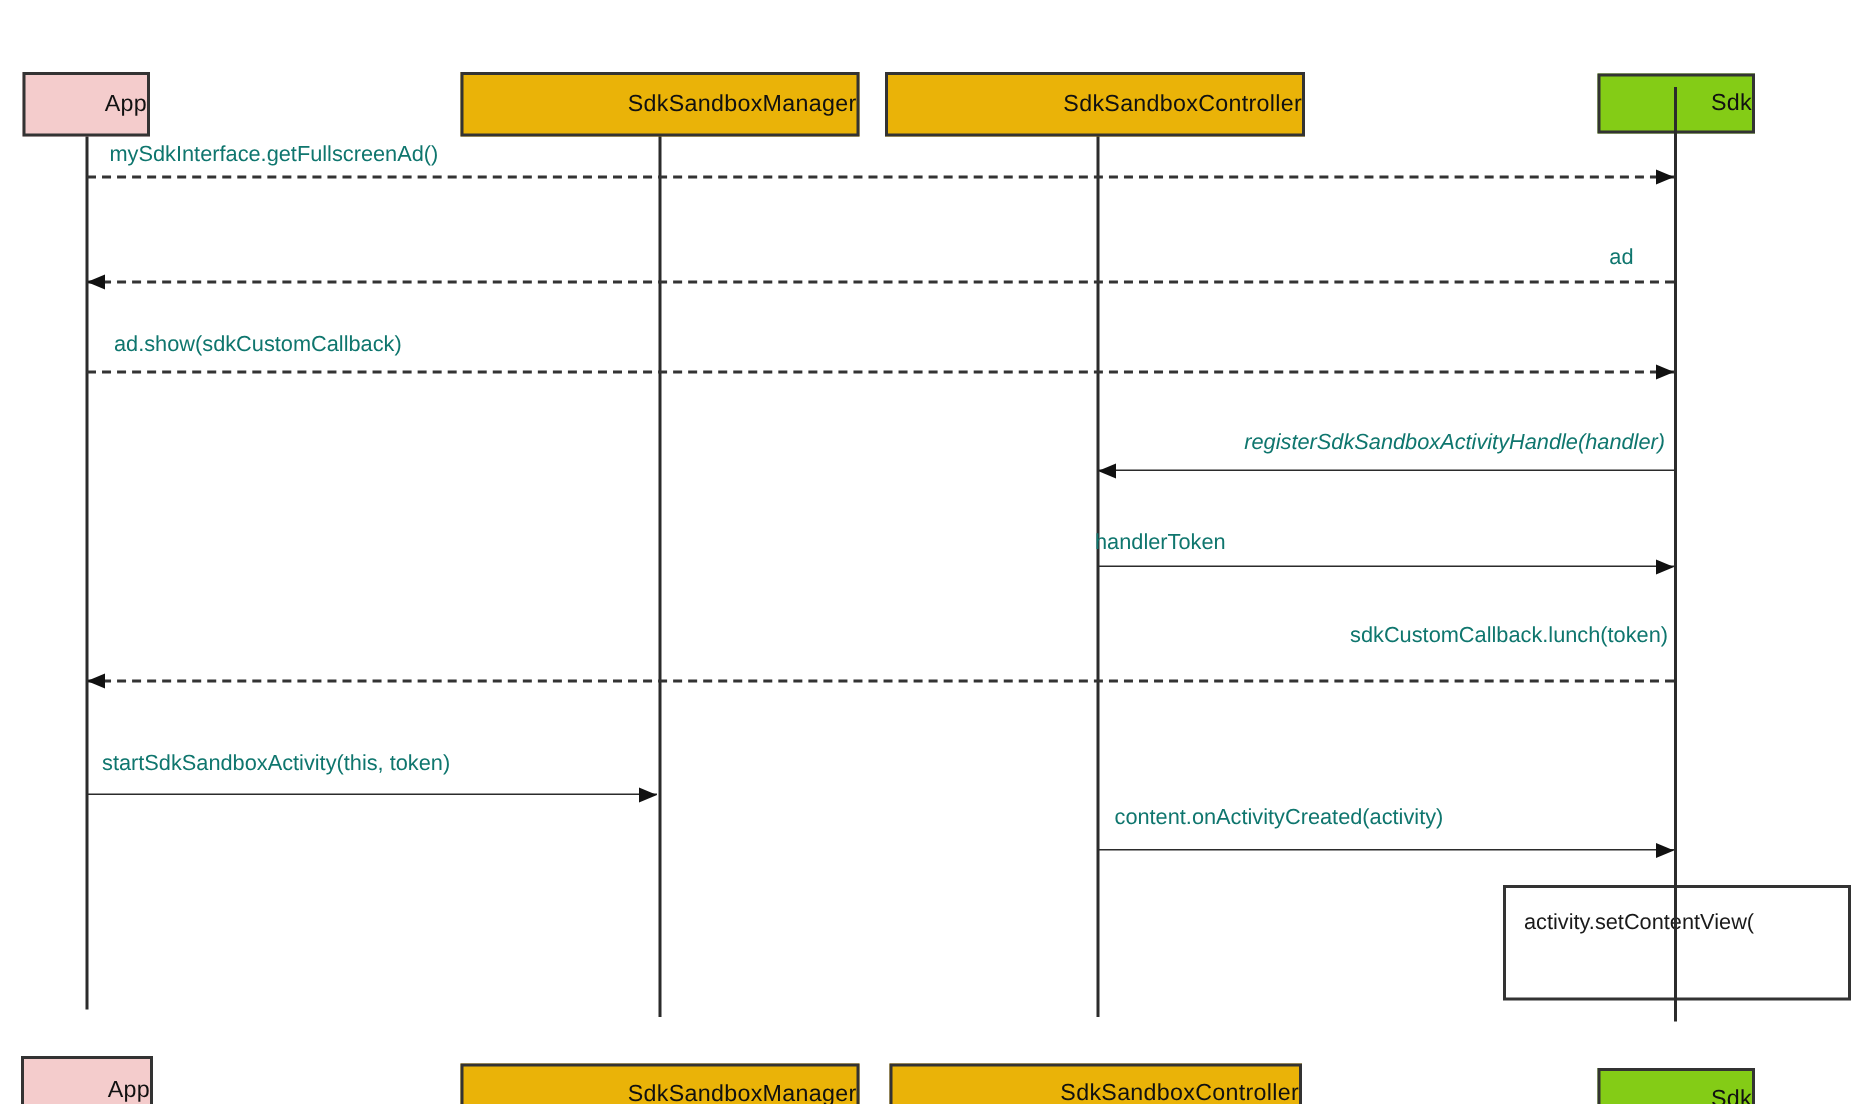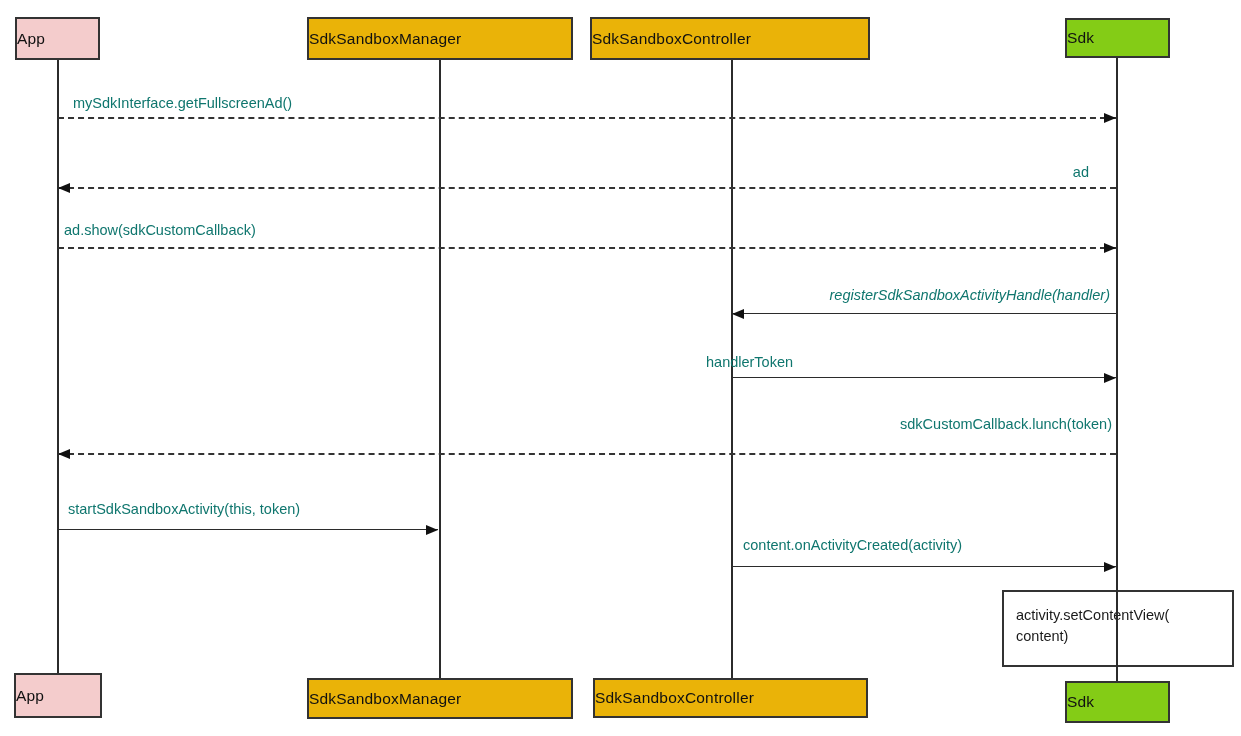--- a/index.html
+++ b/index.html
@@ -4,22 +4,22 @@
 <style>
   html,body{margin:0;padding:0;background:#ffffff;}
   #canvas{
     position:relative;width:1241px;height:736px;background:#ffffff;
     font-family:"Liberation Sans","DejaVu Sans",sans-serif;color:#111;
     overflow:hidden;
   }
   .actor{
     position:absolute;box-sizing:border-box;
     border:2px solid #333333;
-    display:flex;align-items:center;justify-content:flex-start;
-    font-size:15.5px;color:#111;letter-spacing:.2px;
+    display:flex;align-items:center;justify-content:flex-end;
+    font-size:15.5px;color:#111;letter-spacing:.2px;margin-top:31px;
   }
   .fill-pink{background:#f4cccc;}
   .fill-yellow{background:#eab308;}
   .fill-green{background:#84cc16;}
   .lifeline{position:absolute;width:2px;background:#2b2b2b;}
   .mline{position:absolute;height:0;}
   .mline.dashed{border-top:2px dashed #333333;}
   .mline.solid{border-top:1.8px solid #2b2b2b;}
   .msg-label{
     position:absolute;font-size:14.5px;color:#0f766e;white-space:nowrap;
@@ -62,33 +62,33 @@
     <div class="arrow right" style="left:1104px;top:113px;"></div>
   </div>
 
   <div>
     <div class="msg-label" style="right:152px;top:164px;">ad</div>
     <div class="mline dashed" style="left:58px;top:187px;width:1058px;"></div>
     <div class="arrow left" style="left:58px;top:183px;"></div>
   </div>
 
   <div>
-    <div class="msg-label" style="left:64px;top:222px;">ad.show(sdkCustomCallback)</div>
+    <div class="msg-label" style="left:76px;top:222px;">ad.show(sdkCustomCallback)</div>
     <div class="mline dashed" style="left:58px;top:247px;width:1058px;"></div>
     <div class="arrow right" style="left:1104px;top:243px;"></div>
   </div>
 
   <div>
     <div class="msg-label" style="right:131px;top:287px;font-style:italic;">registerSdkSandboxActivityHandle(handler)</div>
     <div class="mline solid" style="left:732px;top:313px;width:384px;"></div>
     <div class="arrow left" style="left:732px;top:309px;"></div>
   </div>
 
   <div>
-    <div class="msg-label" style="left:706px;top:354px;">handlerToken</div>
+    <div class="msg-label" style="left:730px;top:354px;">handlerToken</div>
     <div class="mline solid" style="left:732px;top:377px;width:384px;"></div>
     <div class="arrow right" style="left:1104px;top:373px;"></div>
   </div>
 
   <div>
     <div class="msg-label" style="right:129px;top:416px;">sdkCustomCallback.lunch(token)</div>
     <div class="mline dashed" style="left:58px;top:453px;width:1058px;"></div>
     <div class="arrow left" style="left:58px;top:449px;"></div>
   </div>
 
@@ -99,21 +99,20 @@
   </div>
 
   <div>
     <div class="msg-label" style="left:743px;top:537px;">content.onActivityCreated(activity)</div>
     <div class="mline solid" style="left:732px;top:566px;width:384px;"></div>
     <div class="arrow right" style="left:1104px;top:562px;"></div>
   </div>
 
   <div class="note" style="left:1002px;top:590px;width:232px;height:77px;">
     <div>activity.setContentView(</div>
-    <div>content)</div>
   </div>
 
   <div class="lifeline over" style="left:1116px;top:58px;height:623px;"></div>
 
   <div class="actor fill-pink" style="left:14px;top:673px;width:88px;height:45px;">
     <span>App</span>
   </div>
   <div class="actor fill-yellow" style="left:307px;top:678px;width:266px;height:41px;">
     <span>SdkSandboxManager</span>
   </div>

